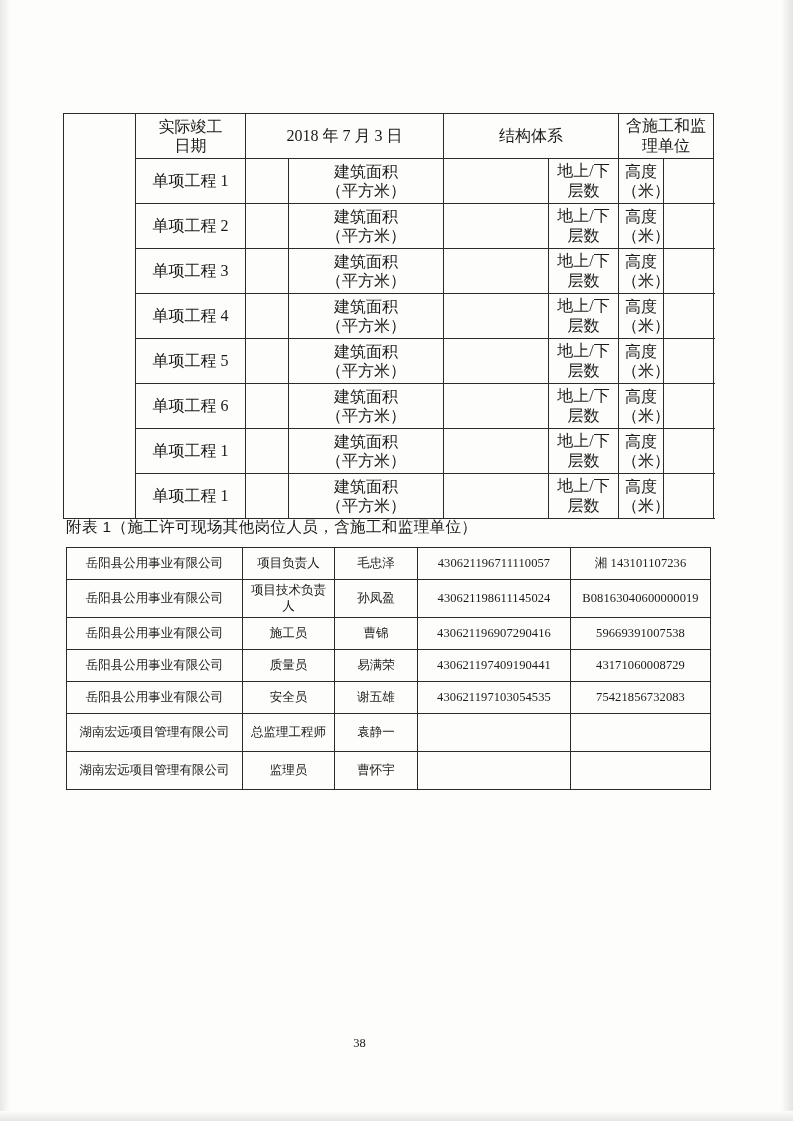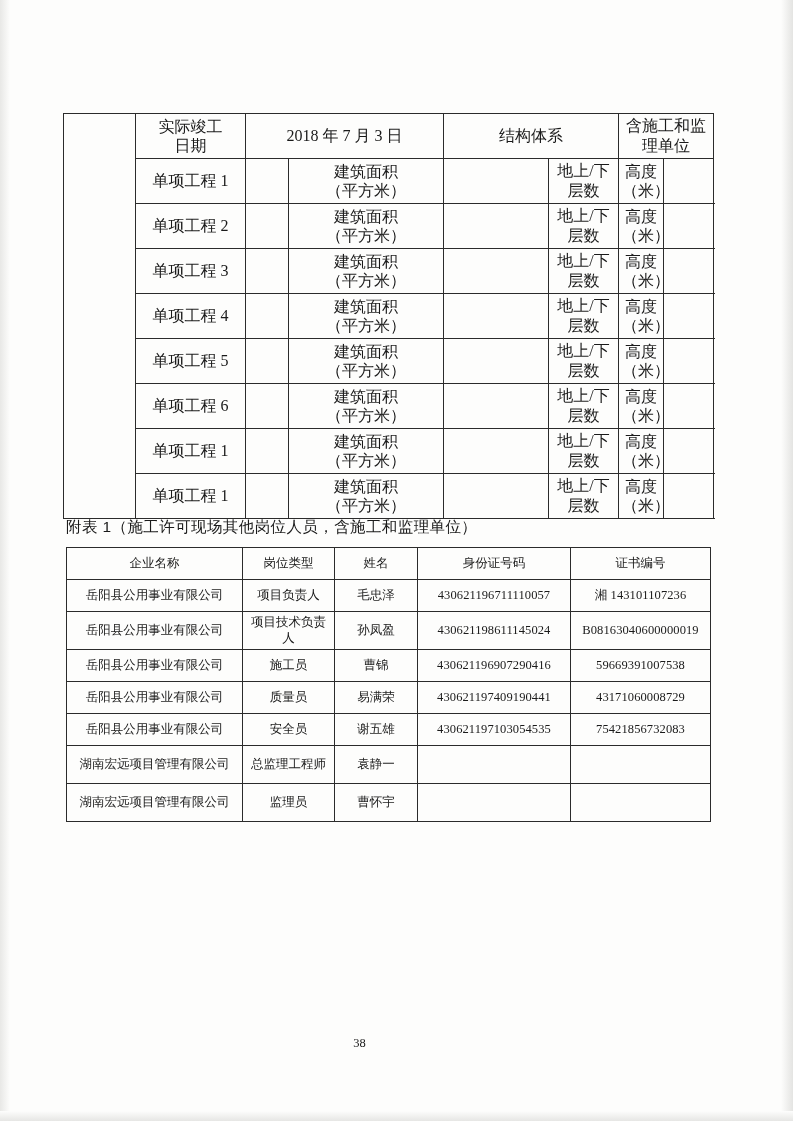--- a/index.html
+++ b/index.html
@@ -227,27 +227,20 @@
   <div id="bottom-table-wrap">
     <table id="bottom-table">
       <colgroup>
         <col style="width:176px">
         <col style="width:92px">
         <col style="width:83px">
         <col style="width:153px">
         <col style="width:140px">
       </colgroup>
       <tbody>
-        <tr>
-          <td>企业名称</td>
-          <td>岗位类型</td>
-          <td>姓名</td>
-          <td>身份证号码</td>
-          <td>证书编号</td>
-        </tr>
 
         <tr>
           <td>岳阳县公用事业有限公司</td>
           <td>项目负责人</td>
           <td>毛忠泽</td>
           <td class="num">430621196711110057</td>
           <td class="num">湘 143101107236</td>
         </tr>
 
         <tr class="tall">

